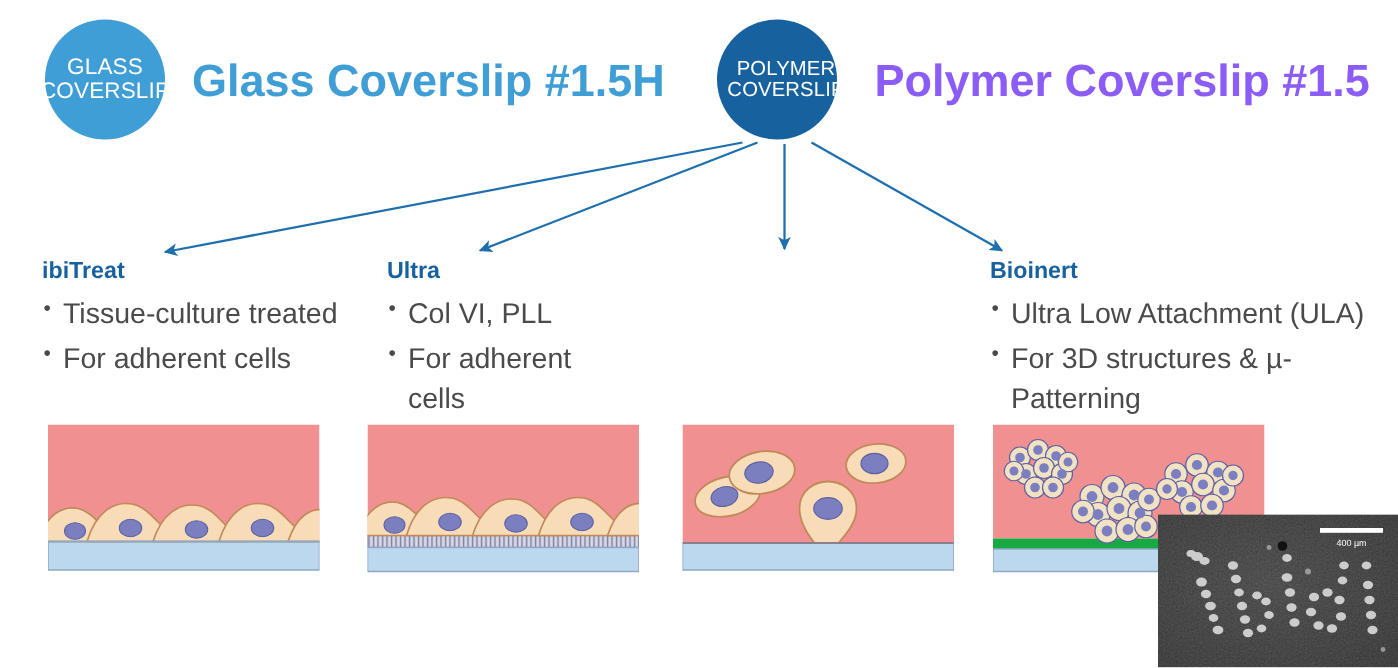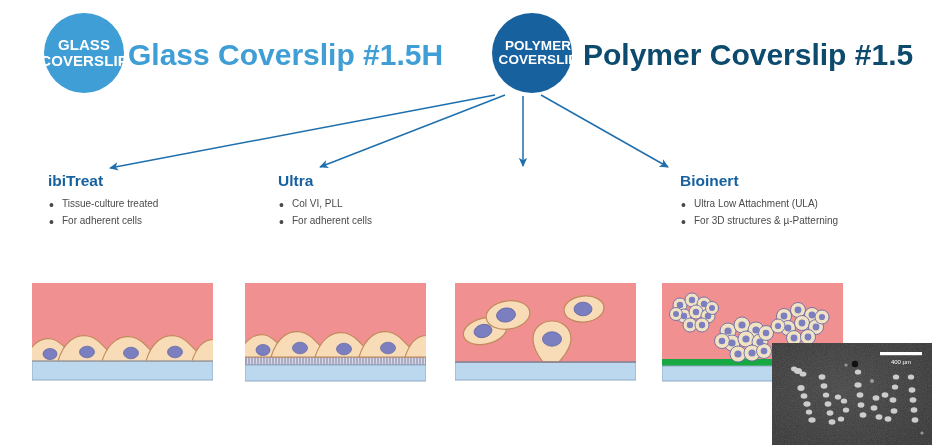--- a/index.html
+++ b/index.html
@@ -24,25 +24,24 @@
 
   
   .badge {
     position: absolute;
     border-radius: 50%;
     display: flex;
     flex-direction: column;
     align-items: center;
     justify-content: center;
     color: #ffffff;
-    font-weight: bold;
+    font-weight: normal;
     line-height: 1.04;
     text-align: center;
     letter-spacing: .1px;
-    margin-left: 14px;
   }
   .badge .l1 { font-size: 15px; }
   .badge .l2 { font-size: 15px; }
 
   #glass-badge {
     left: 30px; top: 13px;
     width: 80px; height: 80px;
     background: #3f9ed5;
   }
   #polymer-badge {
@@ -53,52 +52,51 @@
   #polymer-badge .l1,
   #polymer-badge .l2 { font-size: 13.5px; padding-left: 12px; }
 
   .headline {
     position: absolute;
     font-size: 30px;
     font-weight: bold;
     white-space: nowrap;
   }
   #glass-headline   { left: 128px; top: 38px; color: #3f9ed5; }
-  #polymer-headline { left: 583px; top: 38px; color: #0c4a6e; }
+  #polymer-headline { left: 583px; top: 38px; color: #8b5cf6; }
 
   
   #arrows {
     position: absolute;
     left: 0; top: 0;
     width: 932px; height: 445px;
     pointer-events: none;
   }
 
   
   .column {
     position: absolute;
     top: 172px;
-    margin-left: 20px;
   }
   .col-title {
     font-size: 15.5px;
     font-weight: bold;
     color: #17619f;
     margin: 0 0 7px 0;
     white-space: nowrap;
   }
   .bullets {
     list-style: none;
     margin: 0;
     padding: 0;
   }
   .bullets li {
     position: relative;
     padding-left: 14px;
-    font-size: 10px;
+    font-size: 19px;
     color: #4a4a4a;
     line-height: 1.42;
     margin-bottom: 3px;
   }
   .bullets li::before {
     content: "\2022";
     position: absolute;
     left: 1px;
     top: -1px;
     color: #4a4a4a;

